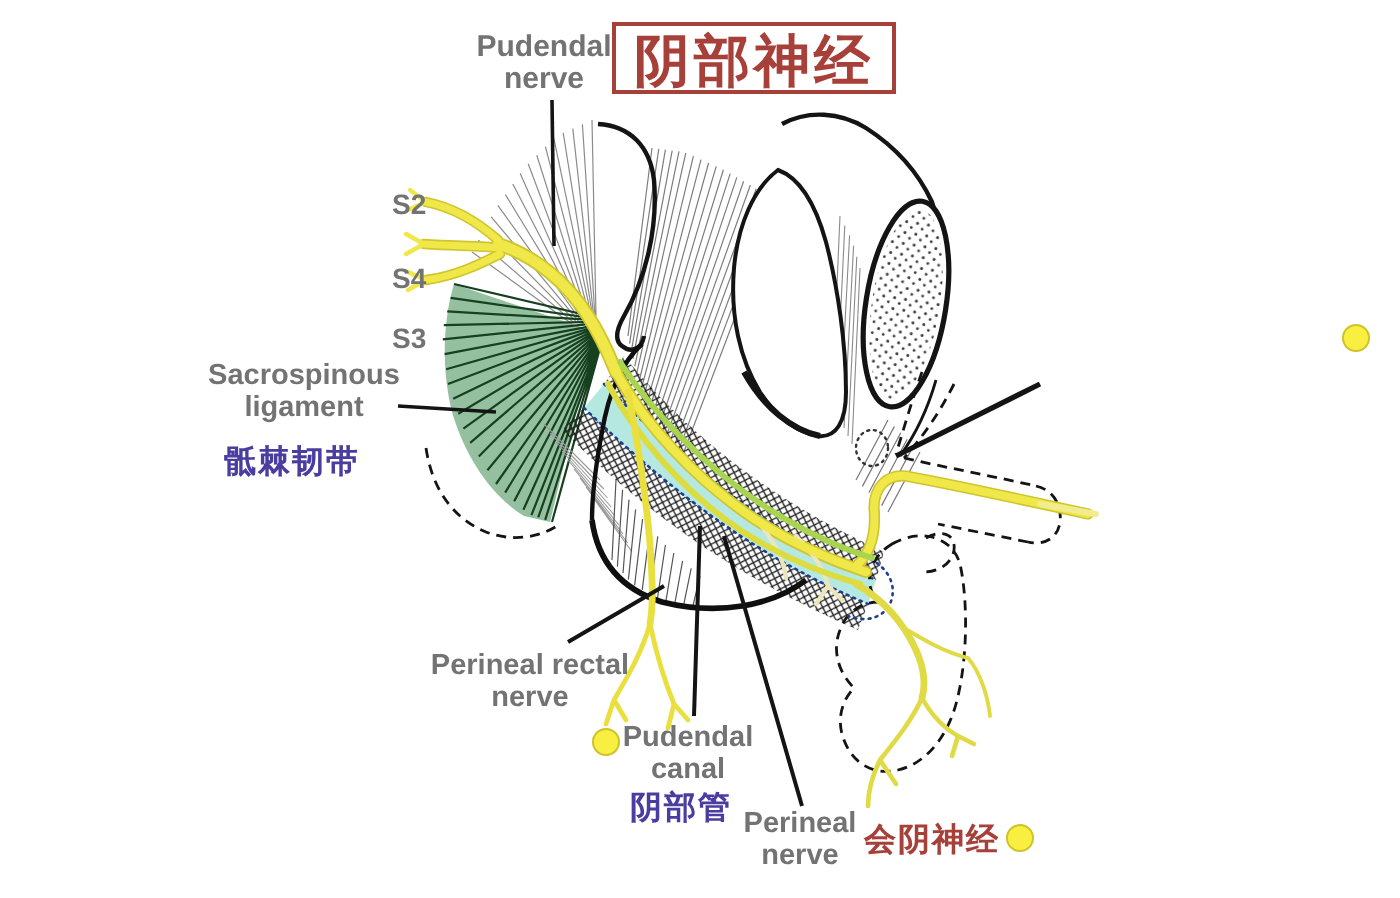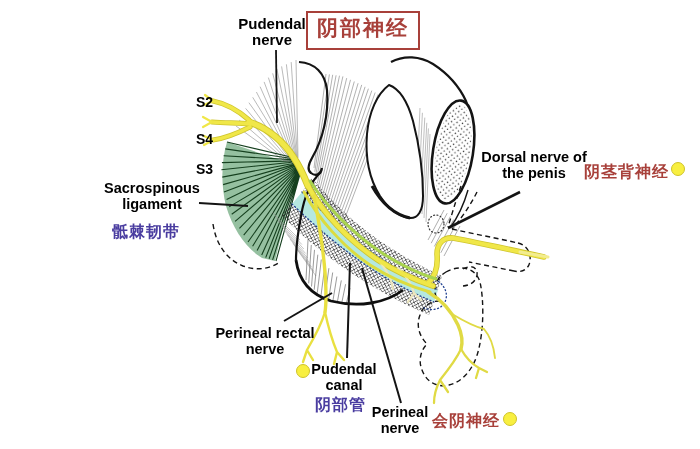--- a/index.html
+++ b/index.html
@@ -1,30 +1,30 @@
 <!DOCTYPE html>
 <html style="--label-red: #a8403a; --label-blue: #4a3da0; --marker-yellow: #f8ef40; --marker-border: #cfc32a;"><head>
 <meta charset="utf-8">
 <style>
   html,body{margin:0;padding:0;background:#ffffff;}
   .stage{
     position:relative;width:700px;height:449px;background:#ffffff;overflow:hidden;
     font-family:"Liberation Sans","DejaVu Sans",sans-serif;
   }
   svg{position:absolute;left:0;top:0;}
-  .lbl{position:absolute;font-weight:bold;color:#000000;text-align:center;line-height:1.07;}
+  .lbl{position:absolute;font-weight:bold;color:#737373;text-align:center;line-height:1.07;}
   .en{font-size:14.5px;}
   .en-title{font-size:15px;}
   .s-root{font-size:14px;text-align:left;}
   .zh{position:absolute;font-weight:bold;font-size:16px;letter-spacing:1px;line-height:1;}
   .zh-red{color:var(--label-red);}
   .zh-blue{color:var(--label-blue);}
   .title-box{
     position:absolute;border:2px solid var(--label-red);color:var(--label-red);
-    font-size:21px;font-weight:bold;letter-spacing:2px;padding:4px 9px 10px 9px;line-height:1;
+    font-size:28px;font-weight:bold;letter-spacing:2px;padding:4px 9px 0 9px;line-height:1;
     background:transparent;
   }
   .marker{
     position:absolute;width:14px;height:14px;border-radius:50%;
     background:var(--marker-yellow);border:1.5px solid var(--marker-border);
     box-sizing:border-box;
   }
 </style>
 </head>
 <body>
@@ -160,25 +160,20 @@
   <div class="lbl s-root" style="left:196px;top:95px;">S2</div>
   <div class="lbl s-root" style="left:196px;top:114px;margin-top:48px;">S3</div>
   <div class="lbl s-root" style="left:196px;top:132px;">S4</div>
 
   <div class="lbl en" style="left:104px;top:181px;width:96px;">
     <div>Sacrospinous</div>
       <div>ligament</div>
   </div>
   <div class="zh zh-blue" style="left:112px;top:224px;">骶棘韧带</div>
 
-  <div class="lbl en" style="left:478px;top:150px;width:112px;">
-    <div>Dorsal nerve of</div>
-      <div>the penis</div>
-  </div>
-  <div class="zh zh-red" style="left:584px;top:164px;">阴茎背神经</div>
   <span class="marker" style="left:671px;top:162px;"></span>
 
   <div class="lbl en" style="left:212px;top:326px;width:106px;">
     <div>Perineal rectal</div>
       <div>nerve</div>
   </div>
   <span class="marker" style="left:296px;top:364px;"></span>
 
   <div class="lbl en" style="left:308px;top:362px;width:72px;">
     <div>Pudendal</div>

